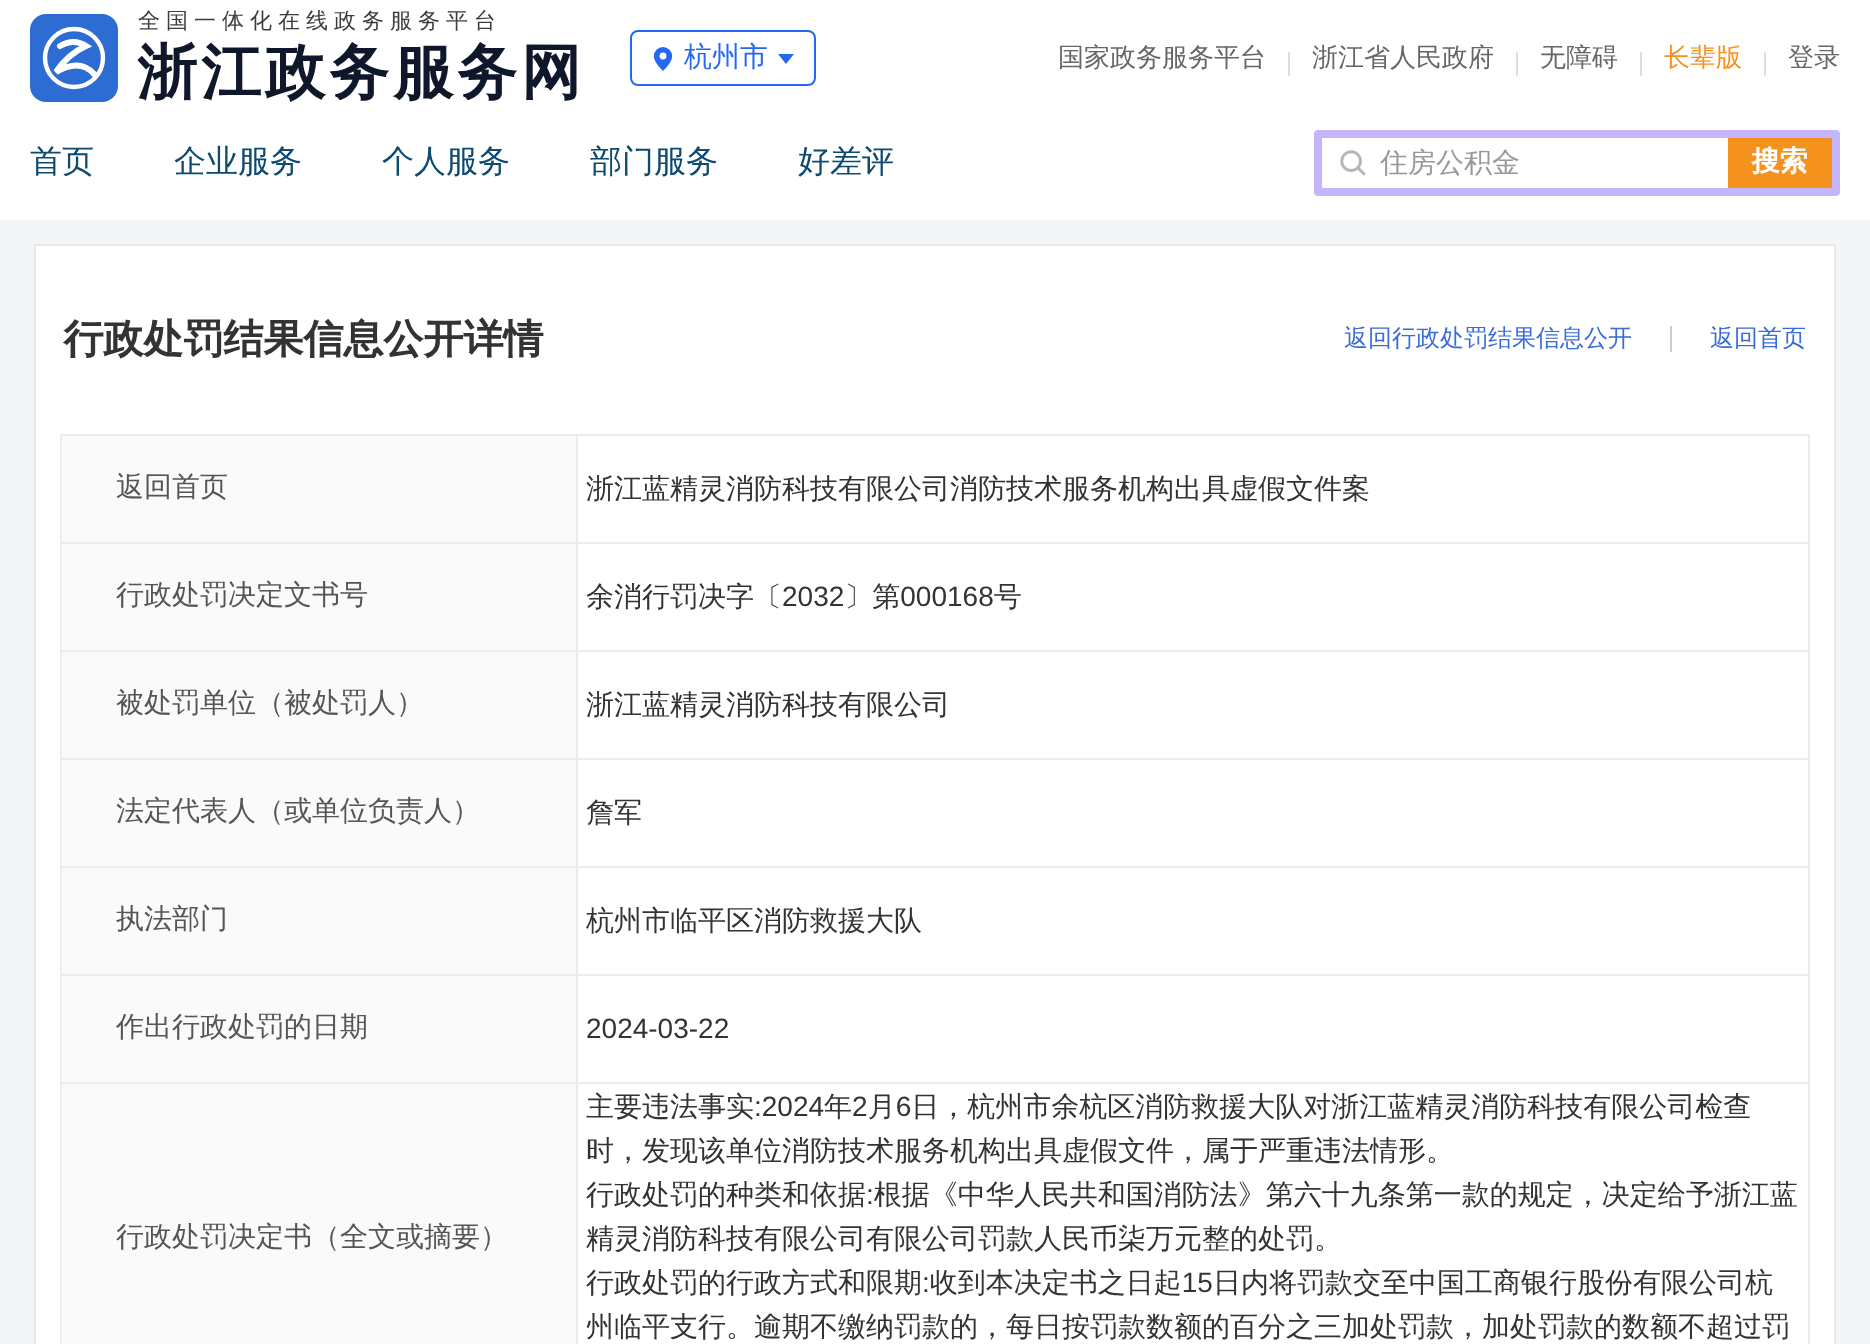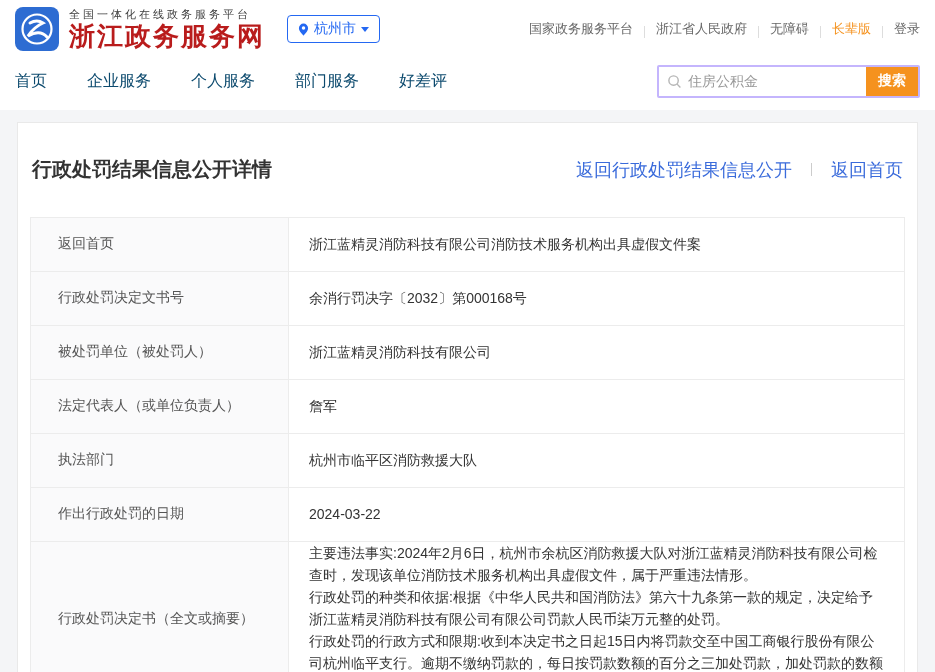--- a/index.html
+++ b/index.html
@@ -5,57 +5,57 @@
   * { box-sizing: border-box; }
   html,body { margin:0; padding:0; width:935px; height:672px; overflow:hidden;
               background:#f4f5f7; font-family:"Liberation Sans", sans-serif; }
 
   
   .site-header { background:#fff; }
   .header-top { display:flex; align-items:center; height:58px; padding:0 15px; }
   .logo-box { width:44px; height:44px; flex:0 0 auto; }
   .brand { margin-left:10px; line-height:1.1; }
   .brand-platform { font-size:11px; letter-spacing:3px; color:#3d3d3d; margin-bottom:2px; }
-  .brand-name { font-size:26px; font-weight:800; color:#b91c1c; letter-spacing:2px; }
+  .brand-name { font-size:30px; font-weight:800; color:#0f172a; letter-spacing:2px; }
   .city-btn { margin-left:22px; display:flex; align-items:center; gap:5px;
               border:1px solid #2468f2; color:#2468f2; background:#fff;
               border-radius:4px; padding:4px 10px; font-size:14px; cursor:pointer; }
   .caret-down { width:0; height:0; border-left:4px solid transparent;
                 border-right:4px solid transparent; border-top:5px solid #2468f2; }
   .top-links { margin-left:auto; display:flex; align-items:flex-end; gap:11px;
                font-size:13px; color:#666; }
   .top-links .lnk { cursor:pointer; }
   .sep { width:1px; height:12px; background:#ddd; }
   .link-elder { color:#f5921e; }
 
   .header-nav { display:flex; align-items:center; height:52px; padding:0 15px 6px; }
   .nav-item { font-size:16px; color:#0c4a6e; margin-right:40px; cursor:pointer; white-space:nowrap; }
   .nav-search { margin-left:auto; display:flex; align-items:center; height:33px;
-                width:263px; border:2px solid #c4b5fd; border-radius:2px; background:#fff; }
+                width:263px; border:4px solid #c4b5fd; border-radius:2px; background:#fff; }
   .search-icon-wrap { display:flex; align-items:center; padding-left:8px; }
   .search-input { flex:1; min-width:0; border:0; outline:0; padding:0 6px; font-size:14px; color:#333; }
   .search-input::placeholder { color:#999; }
   .search-btn { width:52px; height:100%; border:0; background:#f5921e; color:#fff;
                 font-size:14px; font-weight:bold; cursor:pointer; }
 
   
   .main { padding:12px 17px; }
   .card { background:#fff; border:1px solid #e9e9e9; padding:6px 12px 10px; }
   .card-head { display:flex; align-items:center; justify-content:space-between;
                padding:14px 2px 20px; }
   .page-title { font-size:20px; font-weight:bold; color:#333; }
-  .back-links { display:flex; align-items:center; gap:19px; font-size:18px; }
+  .back-links { display:flex; align-items:center; gap:19px; font-size:12px; }
   .back-link { color:#3a6bdb; cursor:pointer; text-decoration:none; }
   .back-links .sep { background:#ccc; height:13px; }
 
   table.detail { width:100%; border-collapse:collapse; }
   .detail td { border:1px solid #ececec; font-size:14px; }
   .detail td.lbl { width:258px; background:#fafafb; color:#555;
                    padding:0 12px 0 27px; vertical-align:middle; }
-  .detail td.val { color:#333; padding:0 20px; vertical-align:middle; line-height:22px; }
+  .detail td.val { color:#333; padding:0 4px; vertical-align:middle; line-height:22px; }
   .detail tr.row-s td { height:54px; }
   .detail tr.row-l td { height:142px; }
   .detail td.val p { margin:0; }
 </style>
 </head>
 <body>
 
 <header class="site-header">
   <div class="header-top">
     <span class="logo-box">

